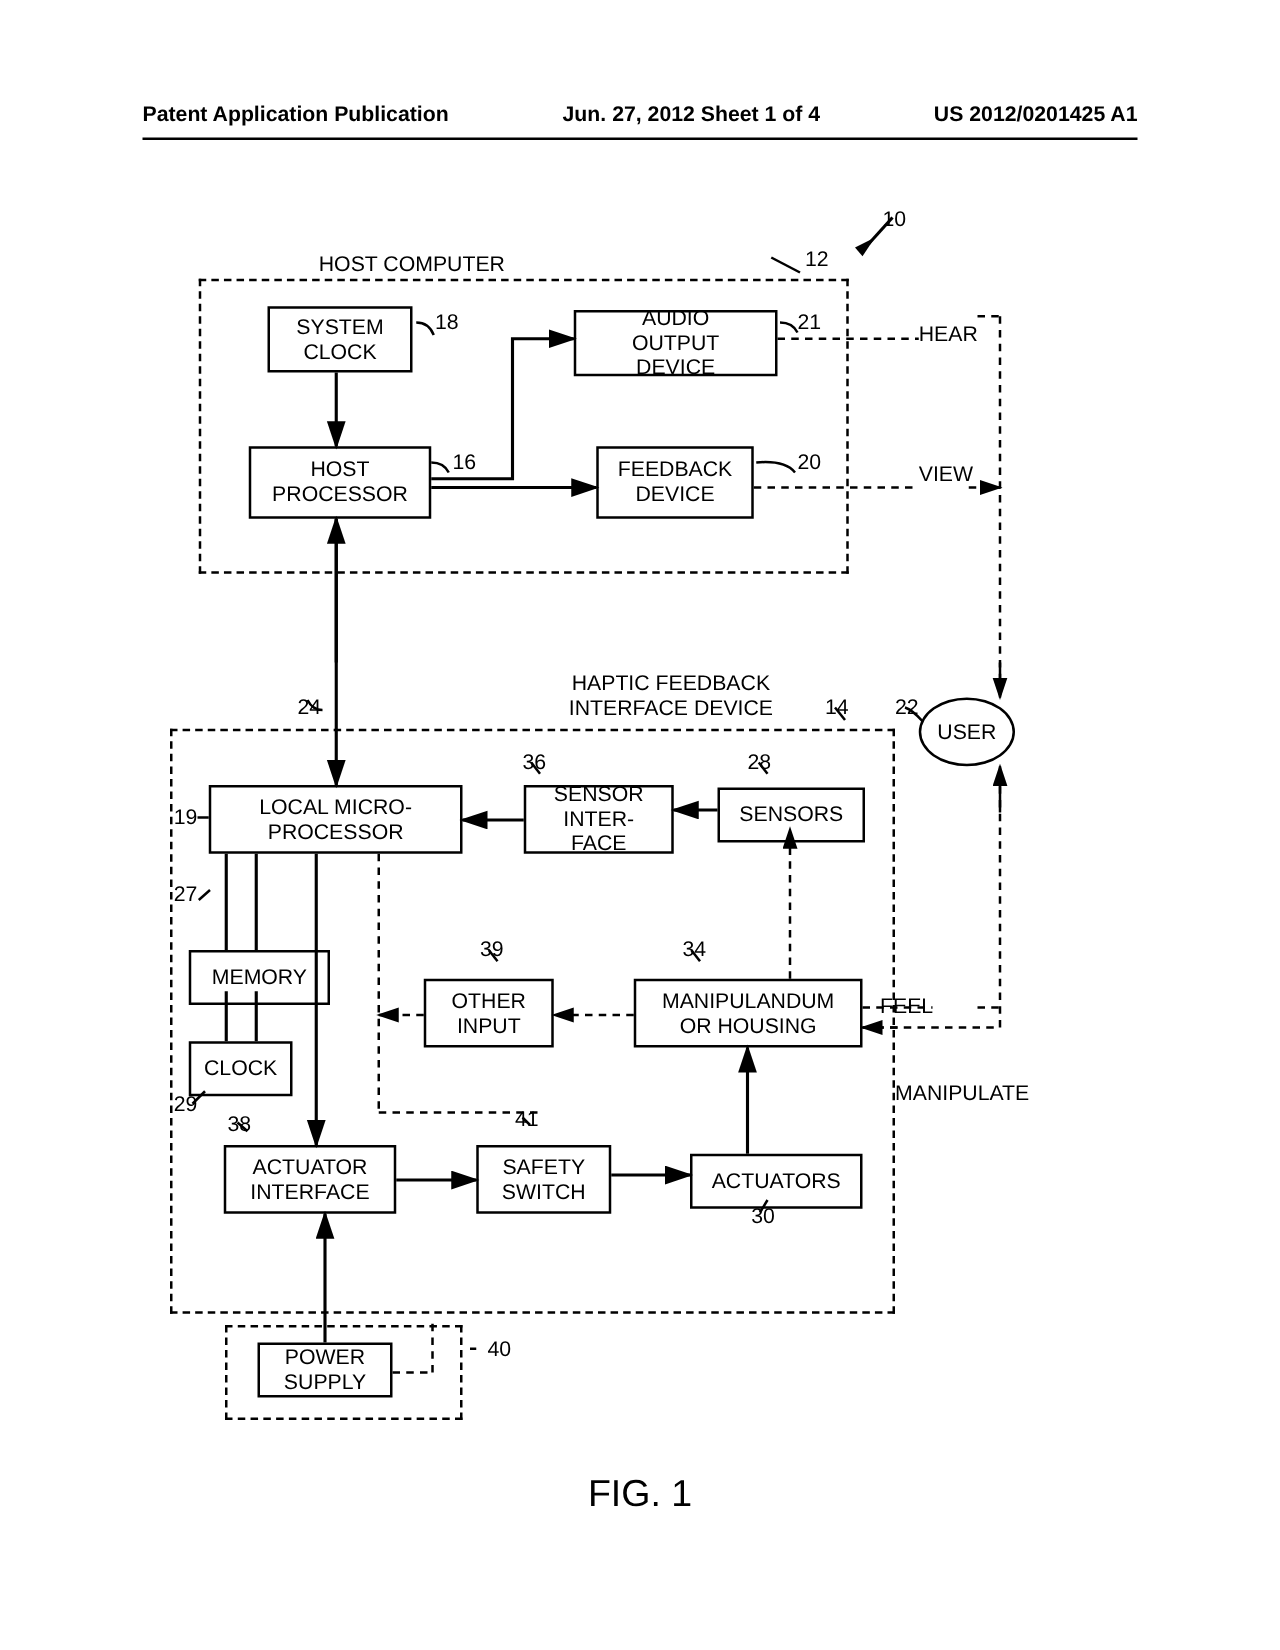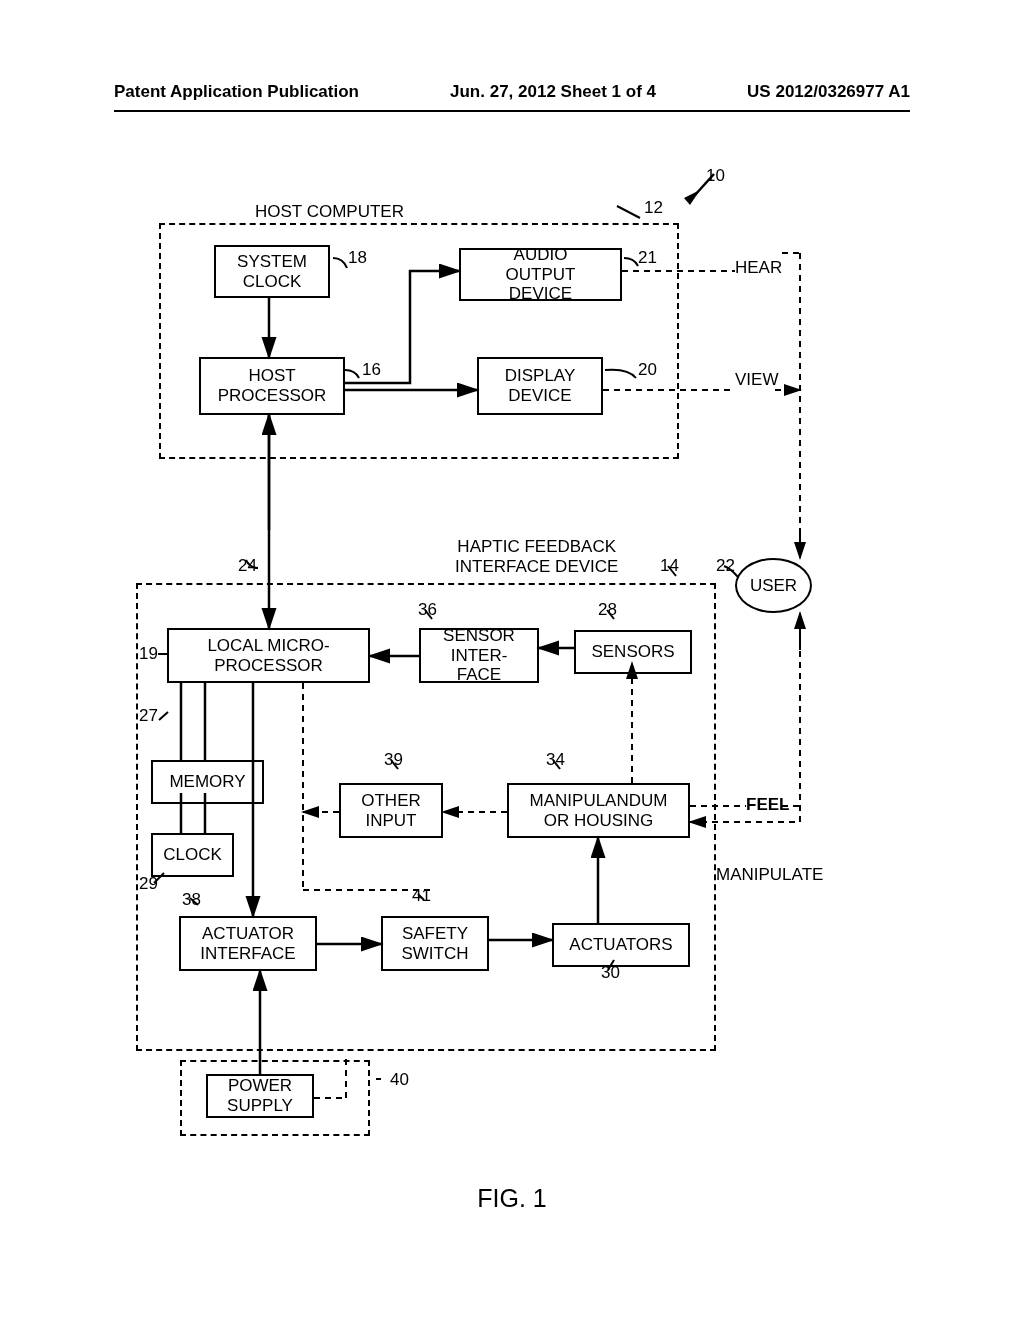--- a/index.html
+++ b/index.html
@@ -61,54 +61,54 @@
   border: 2.5px solid #000;
   border-radius: 50%;
   display: flex;
   align-items: center;
   justify-content: center;
   font-size: 17px;
   background: #fff;
 }
 .fig-label {
   position: absolute;
-  font-size: 25px;
+  font-size: 30px;
   left: 50%;
   transform: translateX(-50%);
   bottom: 107px;
 }
 svg.lines {
   position: absolute;
   left: 0; top: 0;
   width: 1024px;
   height: 1320px;
   pointer-events: none;
 }
 </style>
 </head>
 <body>
 
 <div class="header">
   <span>Patent Application Publication</span>
   <span>Jun. 27, 2012  Sheet 1 of 4</span>
-  <span>US 2012/0326977 A1</span>
+  <span>US 2012/0201425 A1</span>
 </div>
 
 <div class="page">
 
   <div class="label" style="left:255px; top:202px;">HOST COMPUTER</div>
   <div class="dashed-box" style="left:159px; top:223px; width:520px; height:236px;"></div>
 
   <div class="block" style="left:214px; top:245px; width:116px; height:53px;">SYSTEM
 CLOCK</div>
   <div class="block" style="left:199px; top:357px; width:146px; height:58px;">HOST
 PROCESSOR</div>
   <div class="block" style="left:459px; top:248px; width:163px; height:53px;">AUDIO OUTPUT
 DEVICE</div>
-  <div class="block" style="left:477px; top:357px; width:126px; height:58px;">DISPLAY
+  <div class="block" style="left:477px; top:357px; width:126px; height:58px;">FEEDBACK
 DEVICE</div>
 
   <div class="label" style="left:455px; top:537px; white-space:pre;">HAPTIC FEEDBACK
 INTERFACE DEVICE</div>
   <div class="dashed-box" style="left:136px; top:583px; width:580px; height:468px;"></div>
 
   <div class="block" style="left:167px; top:628px; width:203px; height:55px;">LOCAL
 MICRO-PROCESSOR</div>
   <div class="block" style="left:419px; top:628px; width:120px; height:55px;">SENSOR
 INTER-FACE</div>
@@ -129,21 +129,21 @@
   <div class="block" style="left:552px; top:923px; width:138px; height:33px;">ACTUATORS</div>
 
   <div class="dashed-box" style="left:180px; top:1060px; width:190px; height:76px;"></div>
   <div class="block" style="left:206px; top:1074px; width:108px; height:33px;">POWER
 SUPPLY</div>
 
   <div class="circle" style="left:735px; top:558px; width:77px; height:55px;">USER</div>
 
   <div class="label" style="left:735px; top:258px;">HEAR</div>
   <div class="label" style="left:735px; top:370px;">VIEW</div>
-  <div class="label" style="left:746px; top:795px;font-weight:bold;">FEEL</div>
+  <div class="label" style="left:704px; top:795px;">FEEL</div>
   <div class="label" style="left:716px; top:865px;">MANIPULATE</div>
 
   <div class="ref" style="left:706px; top:166px;">10</div>
   <div class="ref" style="left:608px; top:198px;margin-left:36px;">12</div>
   <div class="ref" style="left:660px; top:556px;">14</div>
   <div class="ref" style="left:362px; top:360px;">16</div>
   <div class="ref" style="left:348px; top:248px;">18</div>
   <div class="ref" style="left:638px; top:360px;">20</div>
   <div class="ref" style="left:638px; top:248px;">21</div>
   <div class="ref" style="left:716px; top:556px;">22</div>

